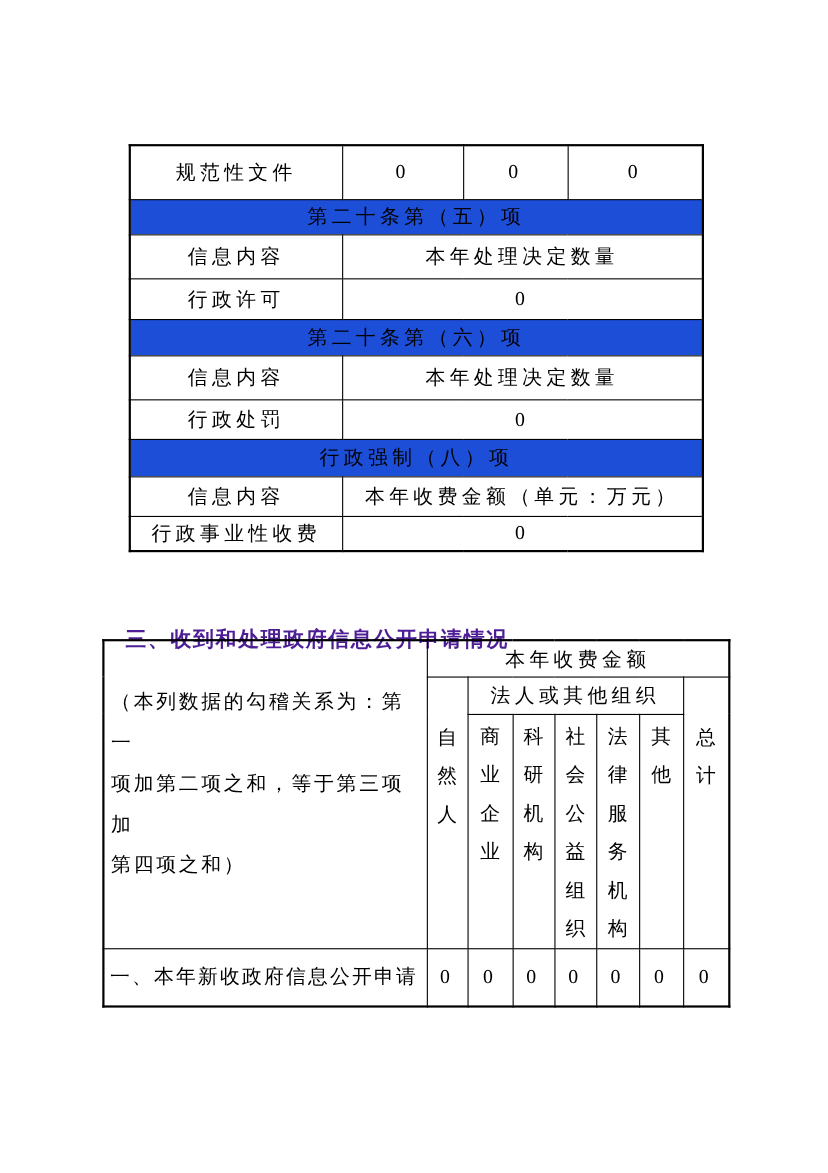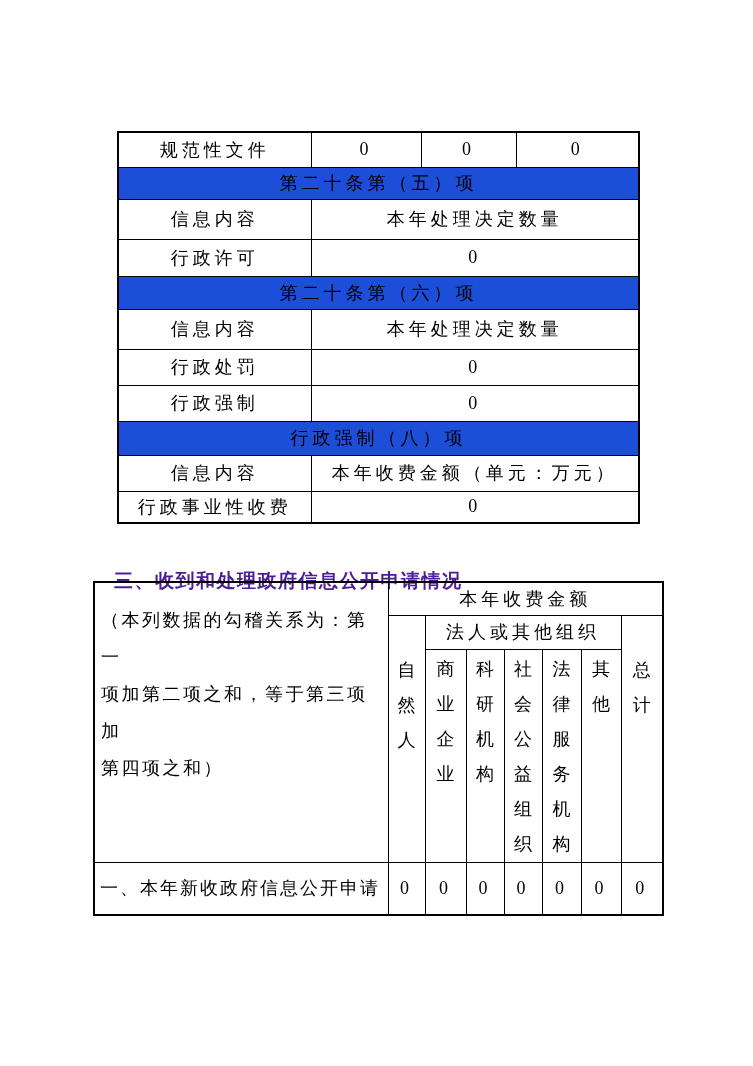--- a/index.html
+++ b/index.html
@@ -49,21 +49,21 @@
     top: 568px;
     font-family: "Liberation Sans", "DejaVu Sans", sans-serif;
     font-weight: bold;
     font-size: 19px;
     letter-spacing: 1.5px;
     color: #4c1d95;
   }
   .note-cell {
     text-align: left;
     vertical-align: top;
-    padding: 19px 4px 0 6px;
+    padding: 37px 4px 0 6px;
     white-space: pre-line;
     line-height: 37px;
     letter-spacing: 2.5px;
     font-size: 18px;
   }
   .vert {
     vertical-align: top;
     white-space: pre-line;
     line-height: 35px;
     letter-spacing: 0;
@@ -85,21 +85,21 @@
 <div class="page">
 
   <table id="article20-table">
     <colgroup>
       <col style="width:193px">
       <col style="width:110px">
       <col style="width:95px">
       <col style="width:123px">
     </colgroup>
     <tbody>
-        <tr style="height:35px">
+        <tr style="height:49px">
       <td>规范性文件</td>
       <td>0</td>
       <td>0</td>
       <td>0</td>
     </tr>
     <tr class="section-row" style="height:32px">
       <td colspan="4">第二十条第（五）项</td>
     </tr>
     <tr style="height:40px">
       <td>信息内容</td>
@@ -111,24 +111,20 @@
     </tr>
     <tr class="section-row" style="height:33px">
       <td colspan="4">第二十条第（六）项</td>
     </tr>
     <tr style="height:40px">
       <td>信息内容</td>
       <td colspan="3">本年处理决定数量</td>
     </tr>
     <tr style="height:36px">
       <td>行政处罚</td>
-      <td colspan="3">0</td>
-    </tr>
-    <tr style="height:36px">
-      <td>行政强制</td>
       <td colspan="3">0</td>
     </tr>
     <tr class="section-row" style="height:34px">
       <td colspan="4">行政强制（八）项</td>
     </tr>
     <tr style="height:36px">
       <td>信息内容</td>
       <td colspan="3">本年收费金额（单元：万元）</td>
     </tr>
     <tr style="height:32px">

